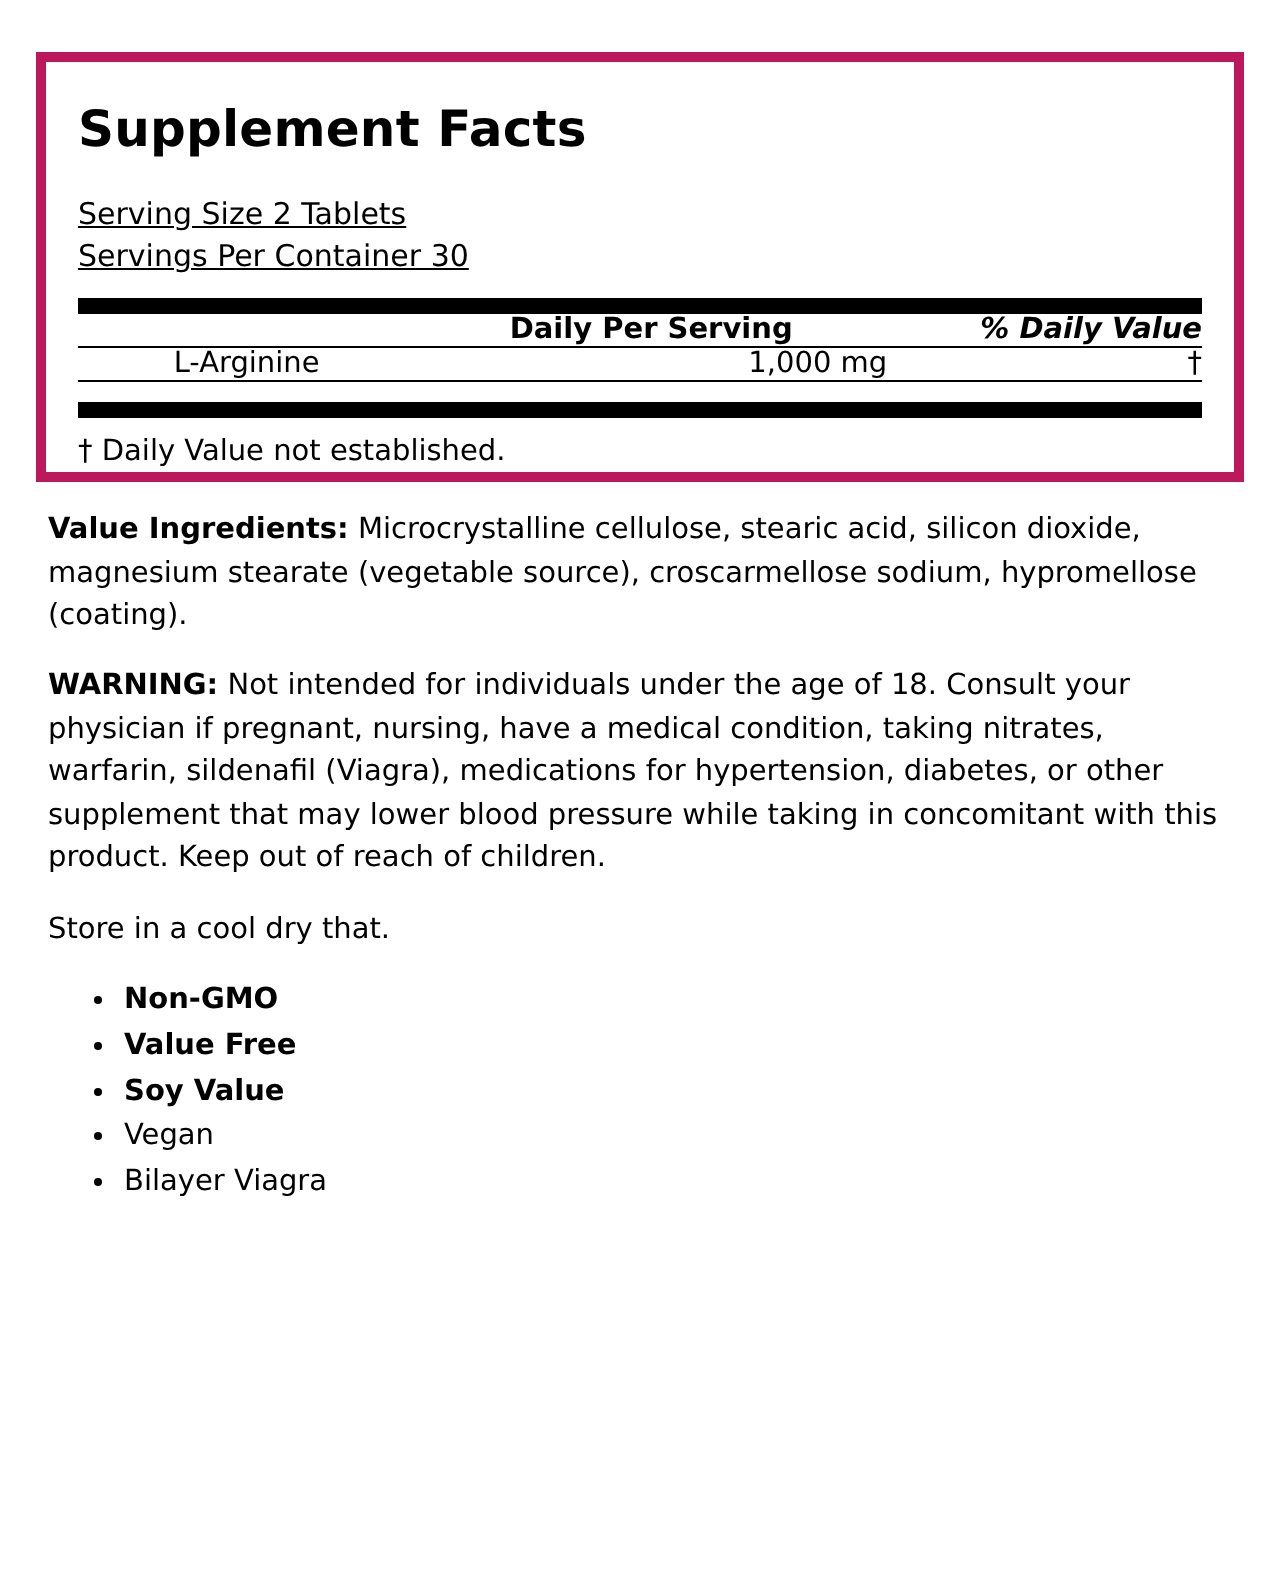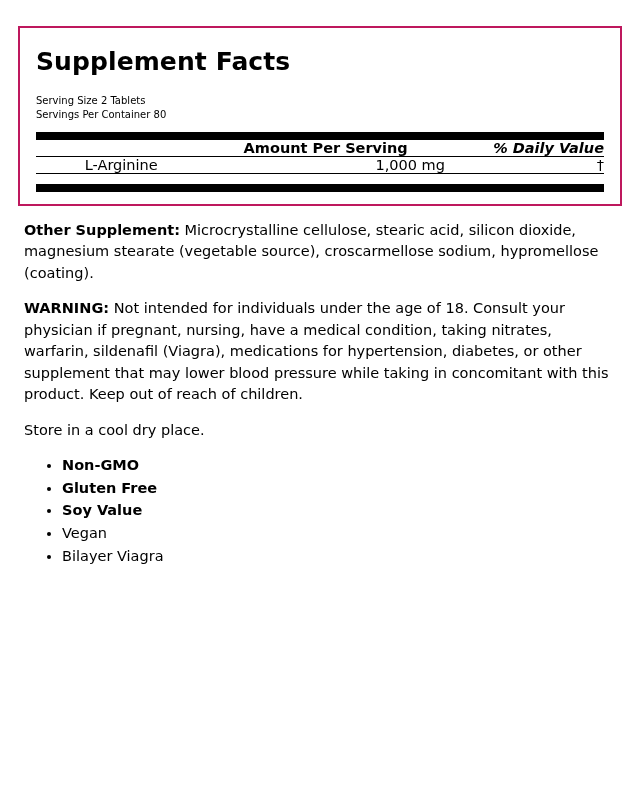--- a/index.html
+++ b/index.html
@@ -17,35 +17,36 @@
   .page {
     position: relative;
     width: 640px;
     height: 791px;
     box-sizing: border-box;
     padding: 26px 18px 0 18px;
   }
 
   
   .panel {
-    border: 2px solid #be185d;
+    border: 5px solid #be185d;
     box-sizing: border-box;
-    padding: 16px 16px 12px 16px;
+    padding: 16px 16px 0 16px;
     margin: 0 0 0 0;
   }
   .panel-title {
     font-size: 25px;
     font-weight: bold;
     letter-spacing: 0.1px;
     margin: 4px 0 18px 0;
     line-height: 1.1;
   }
   .serving-line {
-    font-size: 10px;
+    font-size: 15px;
     line-height: 1.42;
+    text-decoration: underline;
   }
   .rule-thick {
     border-top: 8px solid #000;
     margin: 10px 0 0 0;
   }
   .rule-thin {
     border-top: 1px solid #000;
     margin: 0;
   }
 
@@ -109,29 +110,29 @@
 </head>
 <body>
 
 <div class="page">
 
   <section class="panel">
 
     <div class="panel-title">Supplement Facts</div>
 
     <div class="serving-line">Serving Size 2 Tablets</div>
-    <div class="serving-line">Servings Per Container 80</div>
+    <div class="serving-line">Servings Per Container 30</div>
 
     <div class="rule-thick"></div>
 
     <table class="facts">
       <thead>
         <tr class="hdr-row">
           <th style="width:30%"></th>
-          <th class="hdr-amount" style="width:42%">Amount Per Serving</th>
+          <th class="hdr-amount" style="width:42%">Daily Per Serving</th>
           <th class="hdr-dv" style="width:28%">% Daily Value</th>
         </tr>
       </thead>
     </table>
 
     <div class="rule-thin"></div>
 
     <table class="facts">
       <tbody>
         <tr class="nutrient-row">
@@ -140,35 +141,36 @@
           <td class="nut-dv" style="width:28%">†</td>
         </tr>
       </tbody>
     </table>
 
     <div class="rule-thin"></div>
 
 
     <div class="rule-thick"></div>
 
+    <div class="footnote">† Daily Value not established.</div>
 
   </section>
 
   <div class="body-block">
 
-    <p><b>Other Supplement:</b><span> Microcrystalline cellulose, stearic acid, silicon dioxide, magnesium stearate (vegetable source), croscarmellose sodium, hypromellose (coating).</span></p>
+    <p><b>Value Ingredients:</b><span> Microcrystalline cellulose, stearic acid, silicon dioxide, magnesium stearate (vegetable source), croscarmellose sodium, hypromellose (coating).</span></p>
 
 
     <p><b>WARNING:</b><span> Not intended for individuals under the age of 18. Consult your physician if pregnant, nursing, have a medical condition, taking nitrates, warfarin, sildenafil (Viagra), medications for hypertension, diabetes, or other supplement that may lower blood pressure while taking in concomitant with this product. Keep out of reach of children.</span></p>
 
-    <p>Store in a cool dry place.</p>
+    <p>Store in a cool dry that.</p>
 
     <ul class="claims">
       <li class="bold">Non-GMO</li>
-      <li class="bold">Gluten Free</li>
+      <li class="bold">Value Free</li>
       <li class="bold">Soy Value</li>
       <li>Vegan</li>
       <li>Bilayer Viagra</li>
     </ul>
 
   </div>
 
 </div>
 
 </body></html>

